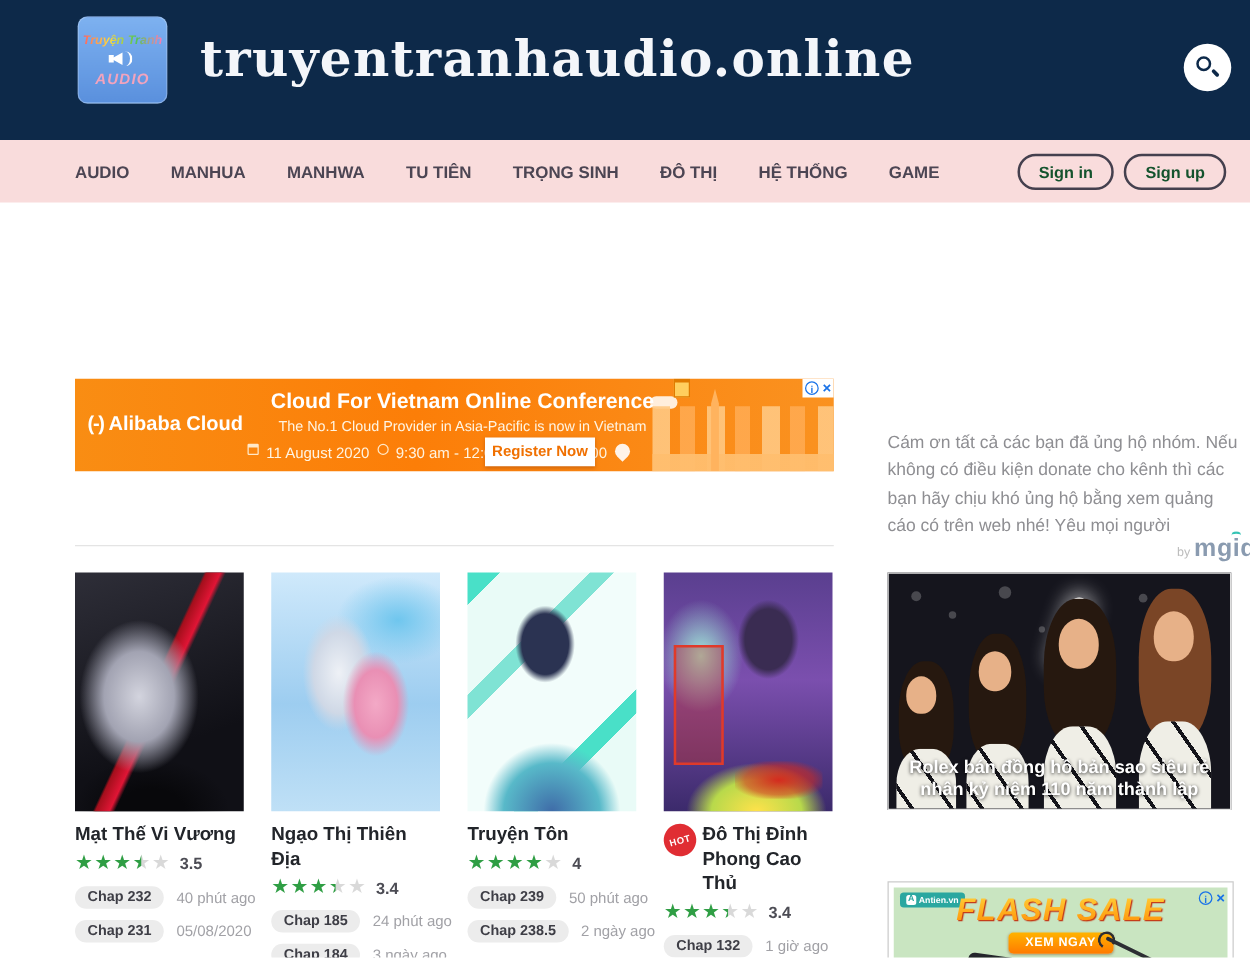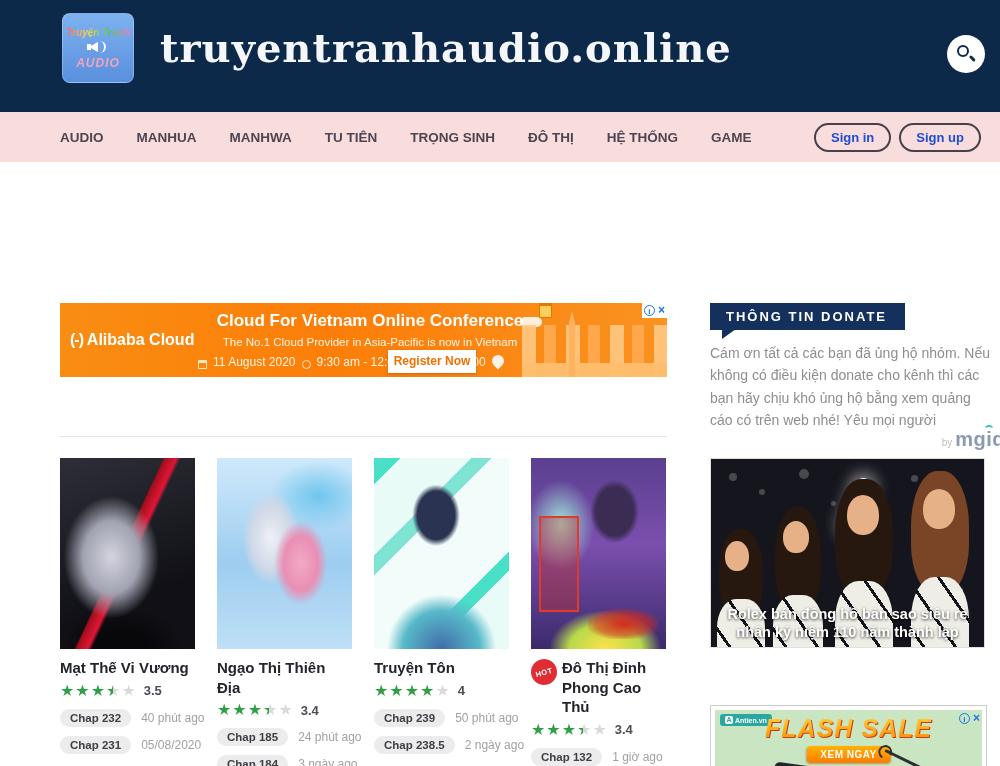--- a/index.html
+++ b/index.html
@@ -23,30 +23,30 @@
     font-weight:bold; font-size:40px; letter-spacing:1px; cursor:pointer; }
   .search-btn { position:absolute; left:947px; top:35px; width:38px; height:38px; border-radius:50%; background:#ffffff; cursor:pointer; }
   .search-glass { position:absolute; left:10px; top:10px; width:12px; height:12px; border:2.5px solid #0d2949; border-radius:50%; }
   .search-handle { position:absolute; left:22px; top:22px; width:7px; height:2.5px; background:#0d2949; transform:rotate(45deg); border-radius:2px; }
 
   
   .nav { position:absolute; left:0; top:112px; width:1000px; height:50px; background:#f9dcdc; display:flex; align-items:center; }
   .nav-items { display:flex; gap:33px; margin-left:60px; }
   .nav-item { font-size:13.5px; font-weight:bold; color:#4c4553; cursor:pointer; white-space:nowrap; }
   .auth { position:absolute; right:19px; top:0; height:50px; display:flex; align-items:center; gap:8px; }
-  .auth-btn { border:2px solid #45404e; border-radius:16px; padding:5px 15px; font-size:13px; font-weight:bold; color:#1d4ed8; background:transparent; cursor:pointer; font-family:"Liberation Sans",sans-serif; }
+  .auth-btn { border:2px solid #45404e; border-radius:16px; padding:5px 15px; font-size:13px; font-weight:bold; color:#14532d; background:transparent; cursor:pointer; font-family:"Liberation Sans",sans-serif; }
 
   
   .banner { position:absolute; left:60px; top:303px; width:607px; height:74px;
     background:linear-gradient(90deg,#f98d13,#fc7e08 45%,#fa9220); overflow:hidden; cursor:pointer; }
   .ali-logo { position:absolute; left:10px; top:28px; color:#ffffff; font-size:16px; font-weight:bold; white-space:nowrap; }
   .ali-logo .bracket { font-weight:bold; letter-spacing:-1px; }
   .banner-title { position:absolute; left:130px; top:8px; width:360px; text-align:center; color:#ffffff; font-size:17px; font-weight:bold; white-space:nowrap; }
   .banner-sub { position:absolute; left:130px; top:33px; width:360px; text-align:center; color:#fff4e2; font-size:11.5px; white-space:nowrap; }
-  .banner-info { position:absolute; left:138px; top:52px; color:#fff4e2; font-size:12px; display:flex; align-items:flex-end; gap:6px; white-space:nowrap; }
+  .banner-info { position:absolute; left:138px; top:52px; color:#fff4e2; font-size:12px; display:flex; align-items:flex-start; gap:6px; white-space:nowrap; }
   .ico-cal { display:inline-block; width:9px; height:9px; border:1.5px solid #ffe8c8; border-top:3px solid #ffe8c8; border-radius:1px; }
   .ico-clock { display:inline-block; width:9px; height:9px; border:1.5px solid #ffe8c8; border-radius:50%; }
   .register-btn { position:absolute; left:328px; top:47px; width:88px; height:23px; background:#ffffff; color:#f07000;
     font-size:12px; font-weight:bold; text-align:center; line-height:23px; box-shadow:0 1px 3px rgba(120,40,0,.35); cursor:pointer; }
   .pin { position:absolute; left:432px; top:52px; width:12px; height:12px; background:#ffffff; border-radius:50% 50% 50% 0; transform:rotate(-45deg); opacity:.9; }
   .cloudlet { position:absolute; left:460px; top:14px; width:22px; height:10px; background:#ffffff; border-radius:10px; opacity:.85; }
   .buildings { position:absolute; right:0; top:22px; width:145px; height:52px;
     background:
       linear-gradient(0deg, rgba(255,190,110,.95) 0 14px, transparent 14px),
       repeating-linear-gradient(90deg, rgba(255,200,130,.9) 0 14px, transparent 14px 22px, rgba(255,170,80,.9) 22px 34px, transparent 34px 44px);
@@ -275,21 +275,20 @@
       </div>
       <div class="chip-row">
         <span class="chip">Chap 132</span>
         <span class="chip-time">1 giờ ago</span>
       </div>
 
     </div>
 
   </div>
 
-  <div class="donate-badge">THÔNG TIN DONATE</div>
   <div class="donate-text">Cám ơn tất cả các bạn đã ủng hộ nhóm. Nếu không có điều kiện donate cho kênh thì các bạn hãy chịu khó ủng hộ bằng xem quảng cáo có trên web nhé! Yêu mọi người</div>
   <div class="mgid">
     <span class="by">by</span><span class="brand">mg<i>i</i>d</span>
   </div>
 
   <div class="native-ad">
     <span class="bokeh" style="left:18px;top:14px;width:8px;height:8px;"></span>
     <span class="bokeh" style="left:48px;top:30px;width:6px;height:6px;"></span>
     <span class="bokeh" style="left:88px;top:10px;width:10px;height:10px;"></span>
     <span class="bokeh" style="left:200px;top:16px;width:7px;height:7px;"></span>

